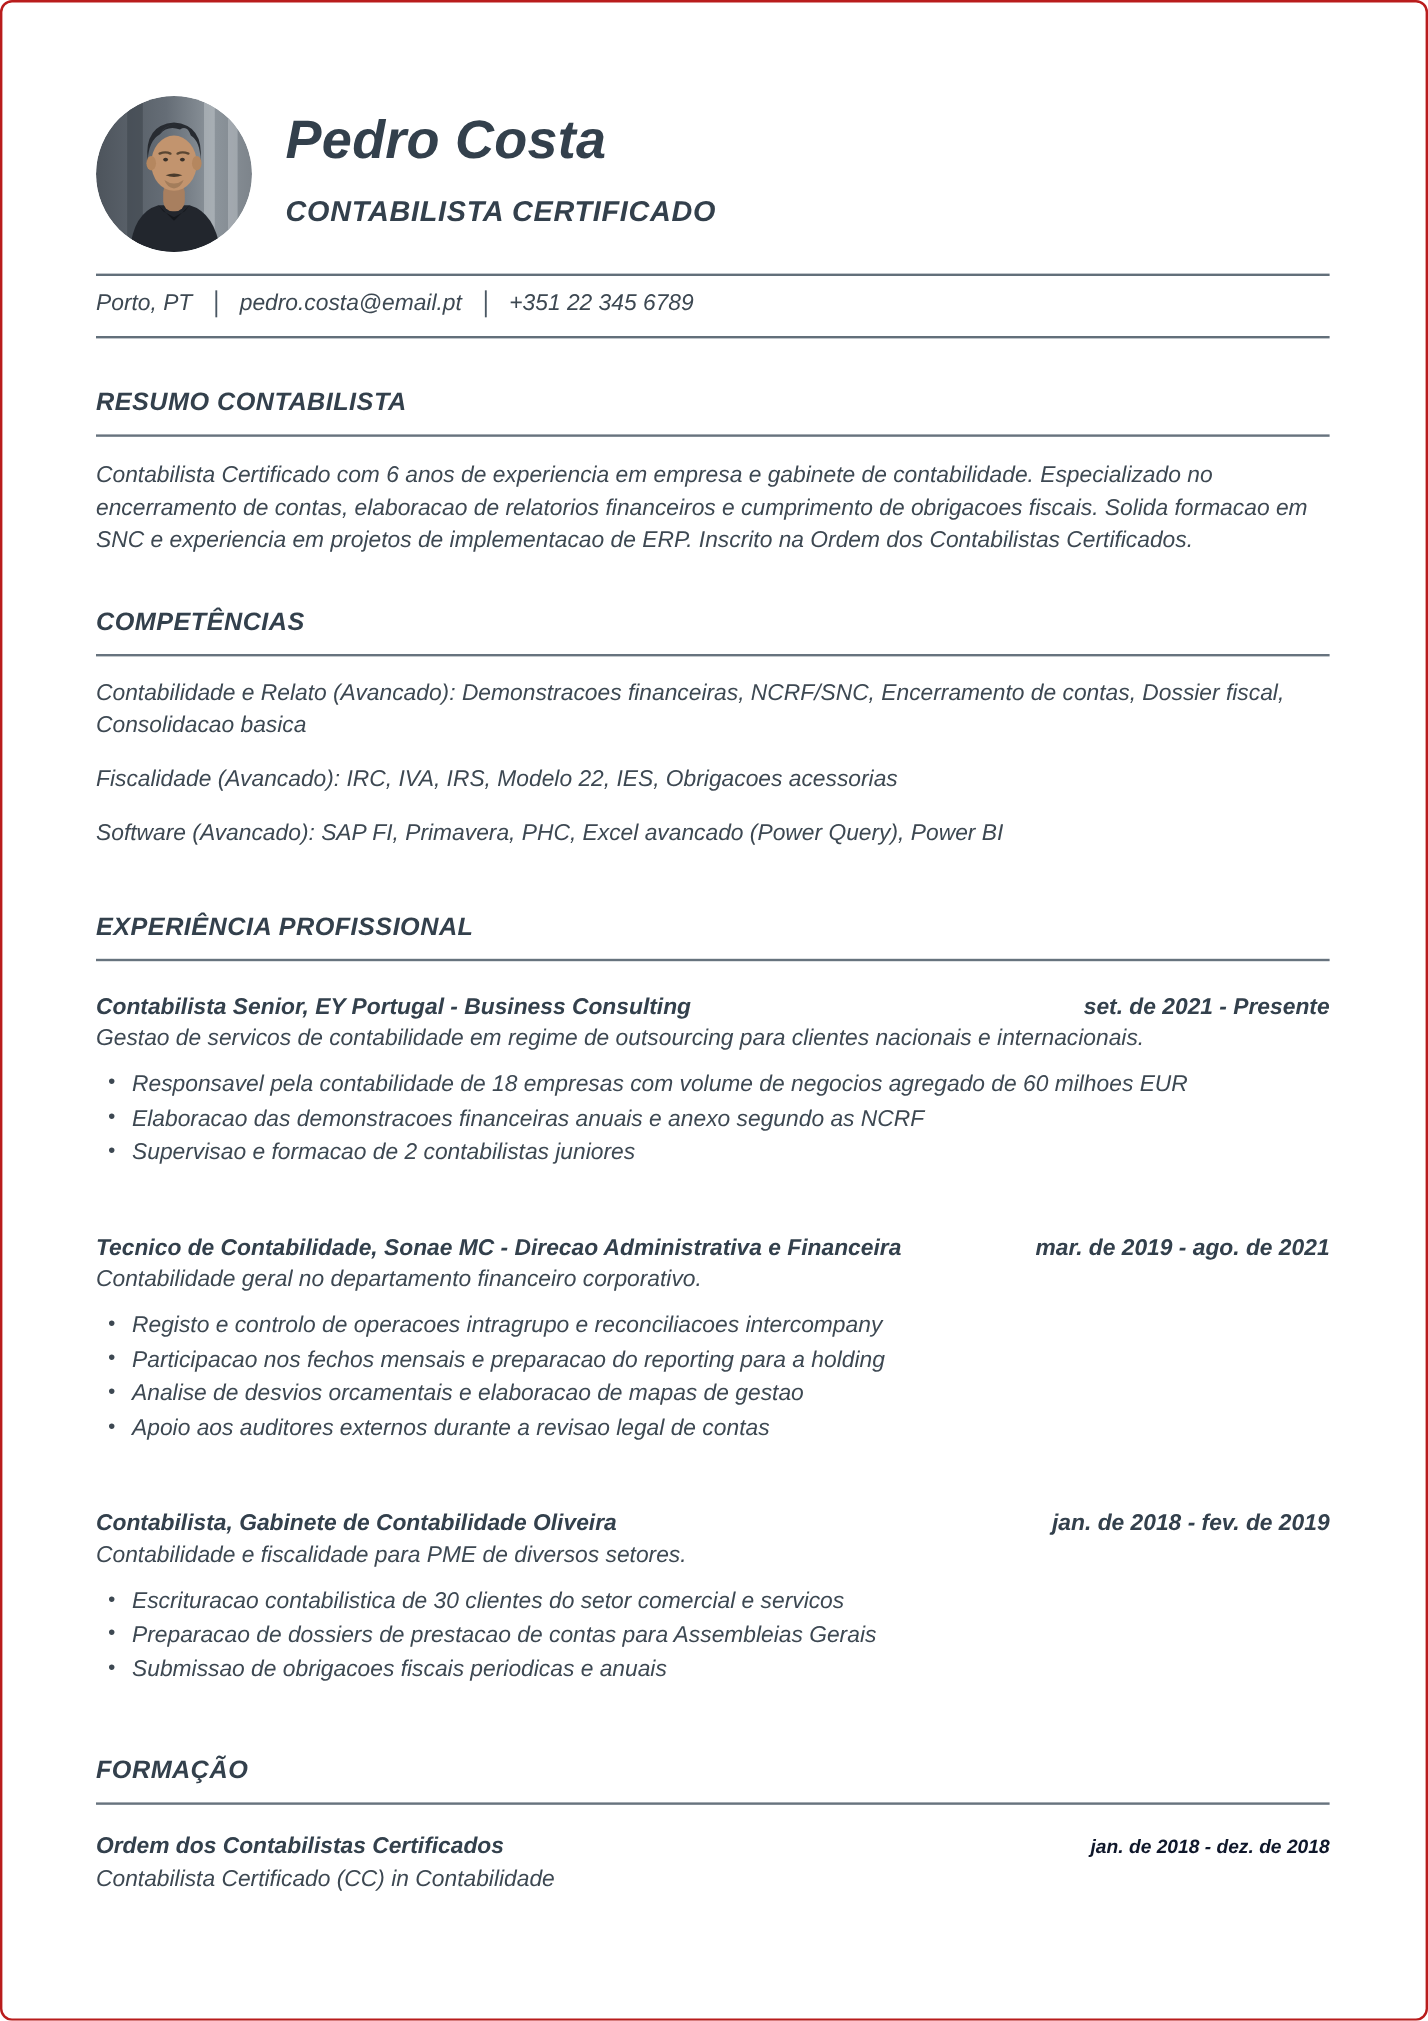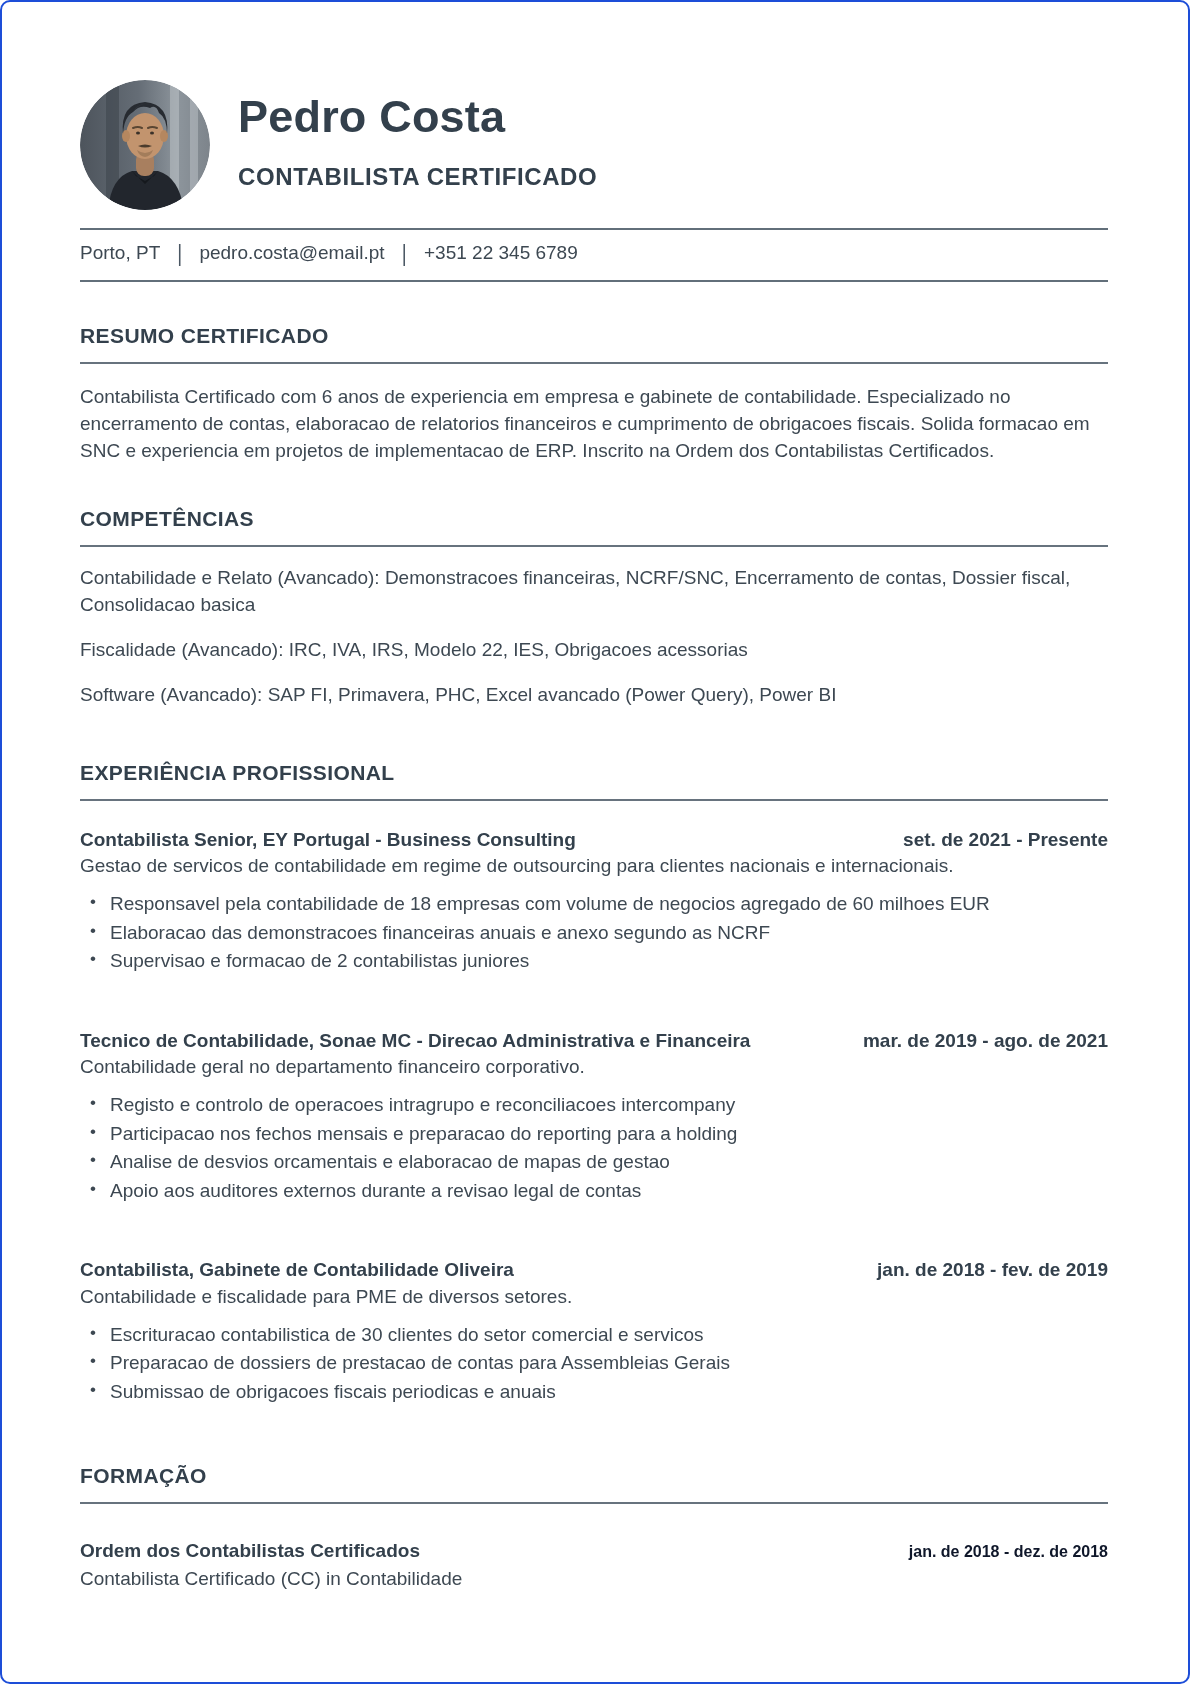--- a/index.html
+++ b/index.html
@@ -7,23 +7,24 @@
   body {
     font-family: "Liberation Sans", "DejaVu Sans", sans-serif;
     color: #3d4852;
   }
   .page {
     position: relative;
     width: 1190px;
     height: 1684px;
     margin: 0 auto;
     background: #ffffff;
-    border: 2px solid #1d4ed8;
+    border: 2px solid #b91c1c;
     border-radius: 10px;
     overflow: hidden;
+    font-style: italic;
   }
   .content {
     padding: 78px 80px 0 78px;
   }
   
   .header {
     display: flex;
     align-items: flex-start;
     gap: 16px;
   }
@@ -135,21 +136,21 @@
     content: "\2022";
     position: absolute;
     left: 10px;
     top: -1px;
     font-size: 17px;
     color: #3d4852;
   }
   .job + .job { margin-top: 52px; }
   
   .edu-section { margin-top: 58px; }
-  .edu-entry { margin-top: 36px; }
+  .edu-entry { margin-top: 24px; }
   .edu-head {
     display: flex;
     justify-content: space-between;
     align-items: baseline;
     gap: 24px;
   }
   .edu-school {
     font-size: 19px;
     font-weight: bold;
     color: #33404c;
@@ -220,21 +221,21 @@
       <span>Porto, PT</span>
       <span class="sep">|</span>
       <span>pedro.costa@email.pt</span>
       <span class="sep">|</span>
       <span>+351 22 345 6789</span>
     </div>
 
     <hr class="rule" style="margin-top:4px">
 
     <section class="section">
-      <h3 class="section-heading">RESUMO CERTIFICADO</h3>
+      <h3 class="section-heading">RESUMO CONTABILISTA</h3>
       <hr class="section-rule">
       <p class="summary-text">Contabilista Certificado com 6 anos de experiencia em empresa e gabinete de contabilidade. Especializado no encerramento de contas, elaboracao de relatorios financeiros e cumprimento de obrigacoes fiscais. Solida formacao em SNC e experiencia em projetos de implementacao de ERP. Inscrito na Ordem dos Contabilistas Certificados.</p>
     </section>
 
     <section class="section">
       <h3 class="section-heading">COMPETÊNCIAS</h3>
       <hr class="section-rule">
       <p class="skill-item">Contabilidade e Relato (Avancado): Demonstracoes financeiras, NCRF/SNC, Encerramento de contas, Dossier fiscal, Consolidacao basica</p>
       <p class="skill-item">Fiscalidade (Avancado): IRC, IVA, IRS, Modelo 22, IES, Obrigacoes acessorias</p>
       <p class="skill-item">Software (Avancado): SAP FI, Primavera, PHC, Excel avancado (Power Query), Power BI</p>

